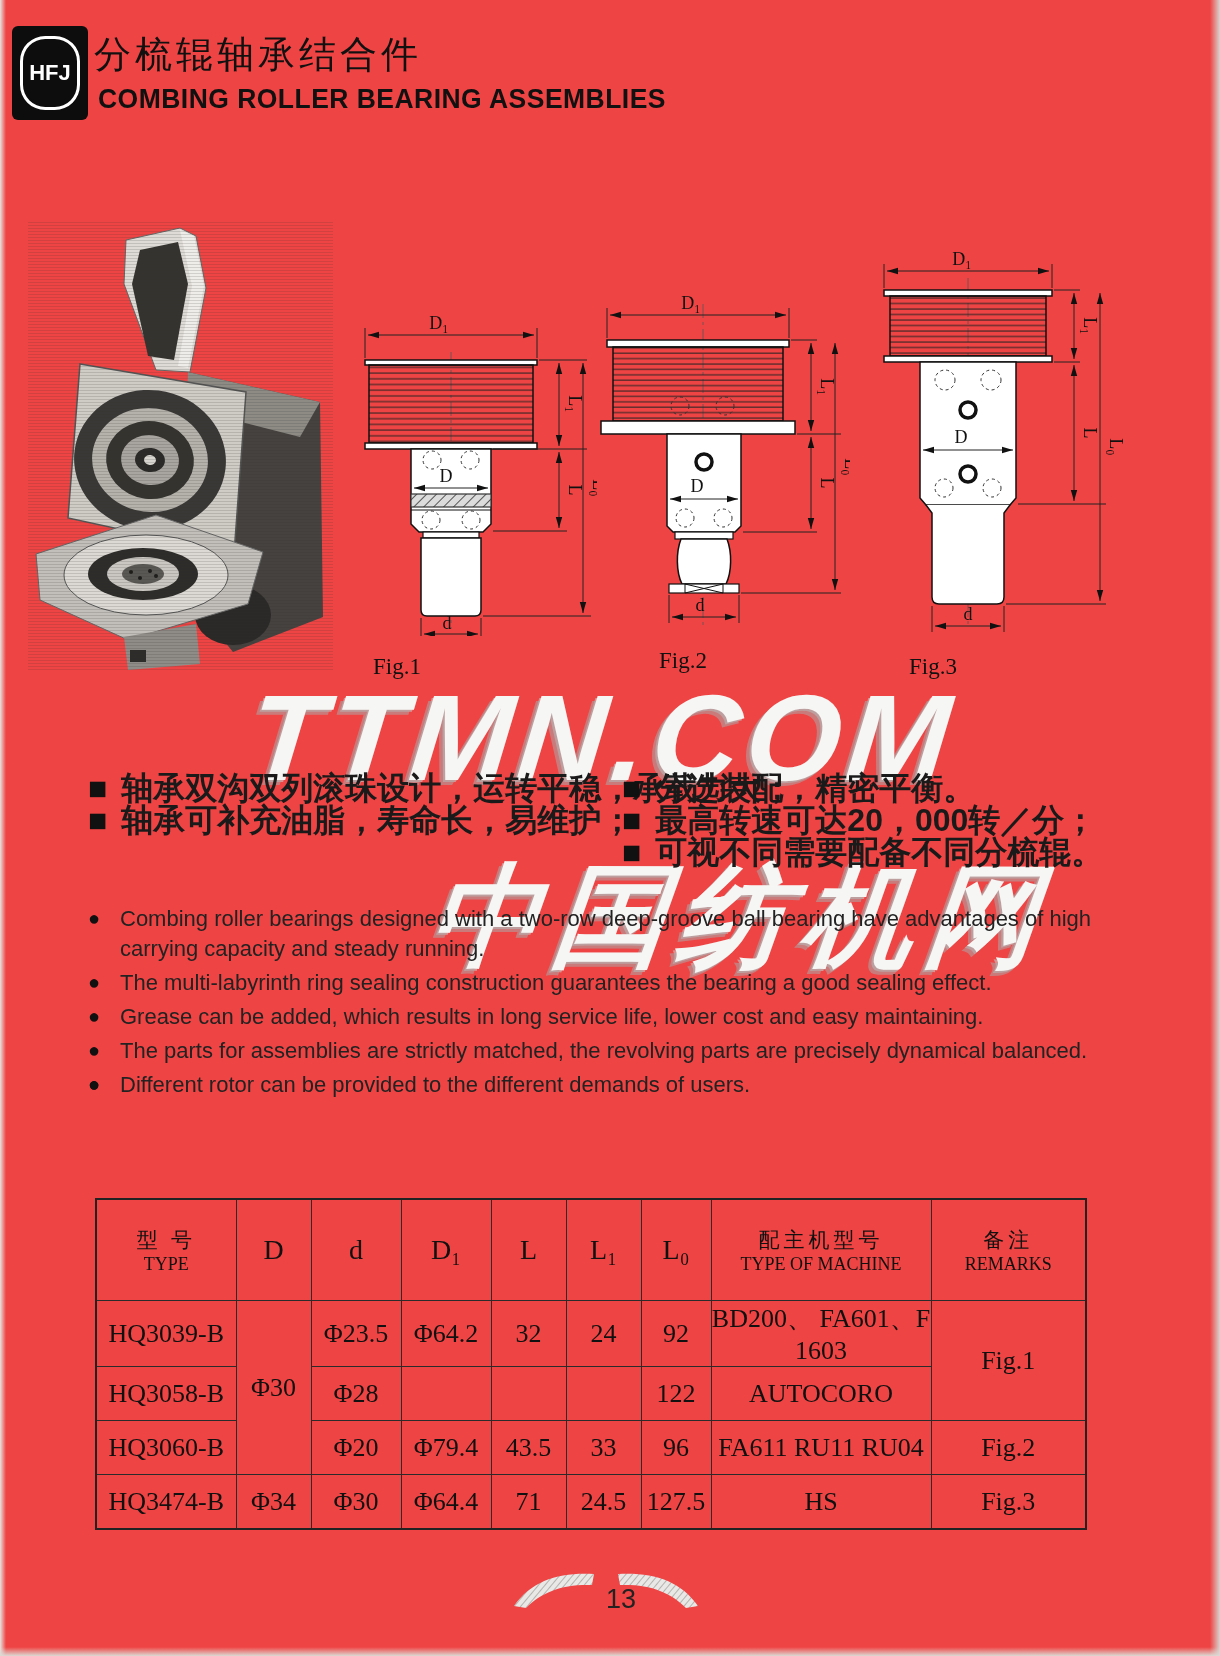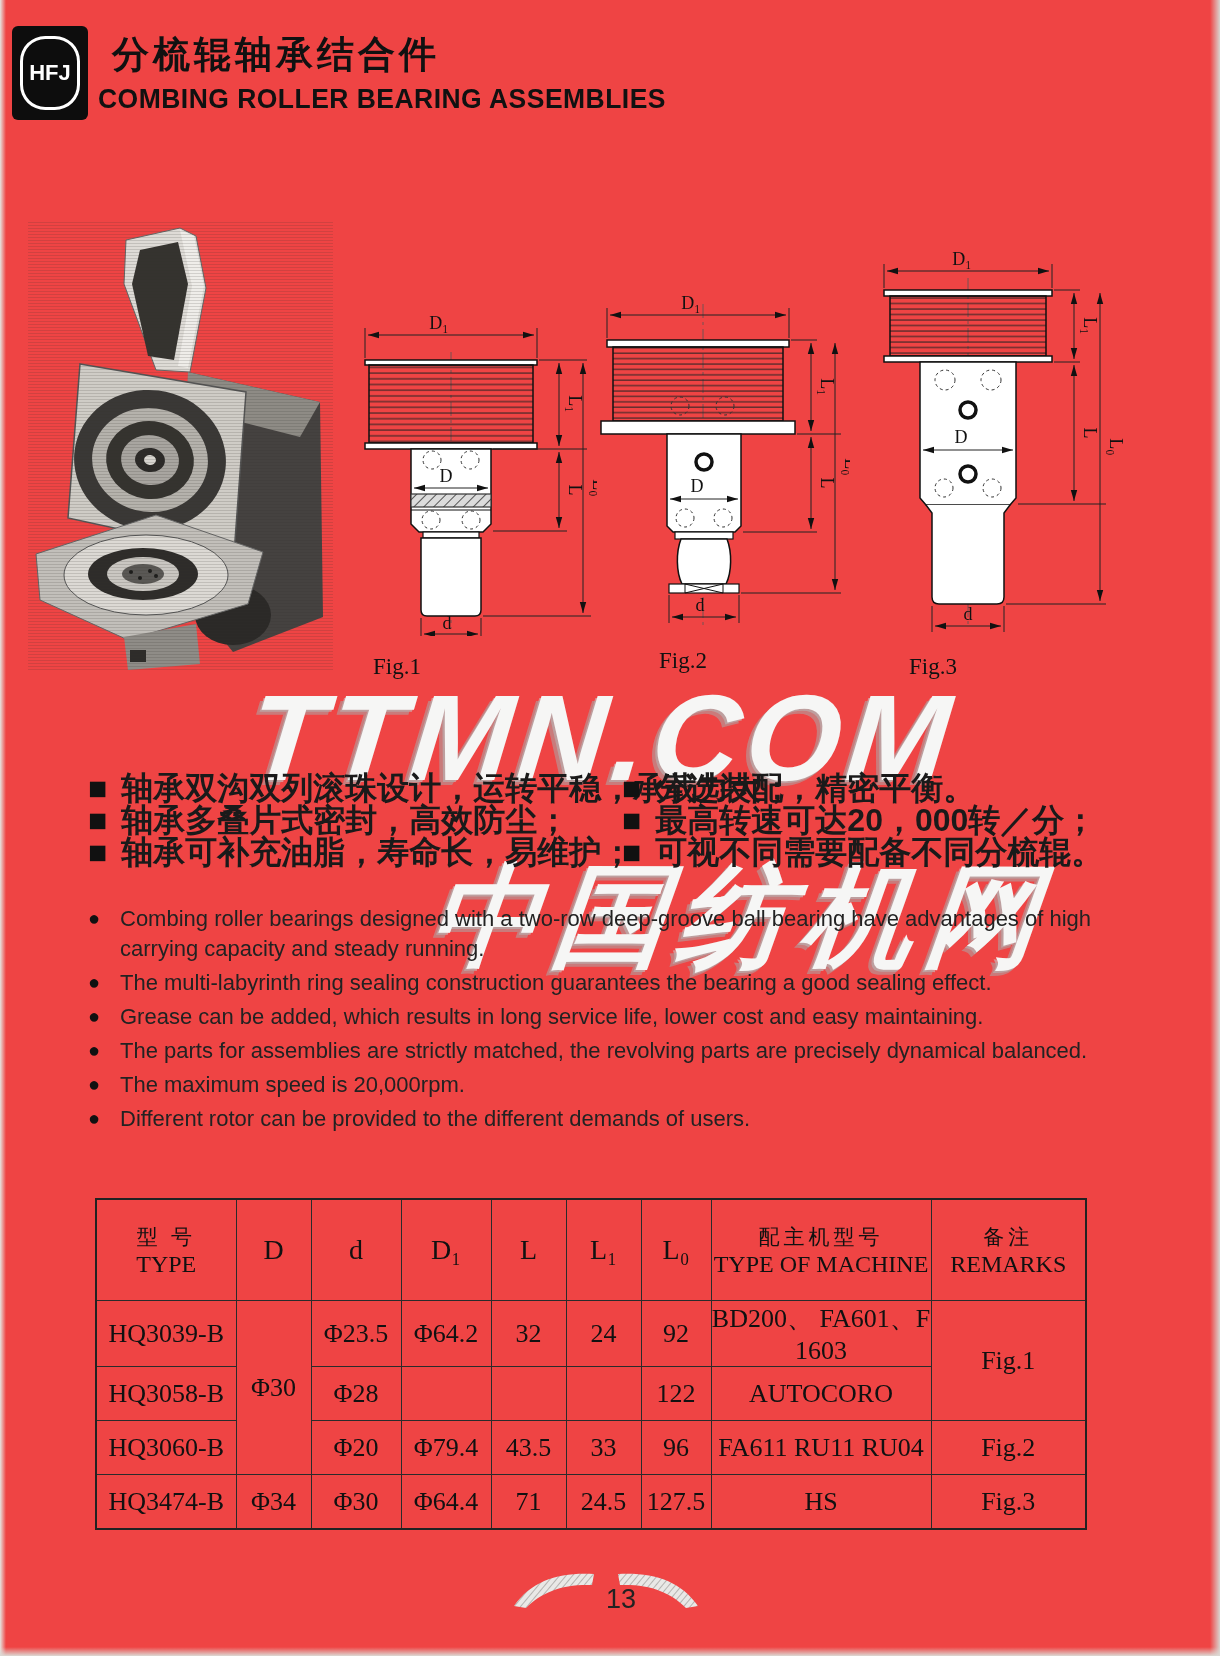--- a/index.html
+++ b/index.html
@@ -6,21 +6,21 @@
   .page{position:relative;width:1220px;height:1656px;background:#ef4444;overflow:hidden;
         font-family:"Liberation Sans",sans-serif;color:#1a1a1a;}
   .abs{position:absolute;}
 
   
   .logo{left:12px;top:26px;width:76px;height:94px;background:#0d0d0d;border-radius:6px;
         display:flex;align-items:center;justify-content:center;}
   .logo-barrel{width:54px;height:68px;border:3px solid #fff;border-radius:42% 42% 42% 42% / 34% 34% 34% 34%;
         display:flex;align-items:center;justify-content:center;}
   .logo-txt{color:#fff;font-weight:700;font-size:22px;letter-spacing:0px;font-family:"Liberation Sans",sans-serif;}
-  .title-zh{left:112px;top:30px;font-size:37px;font-weight:700;letter-spacing:4px;color:#111;}
+  .title-zh{left:94px;top:30px;font-size:37px;font-weight:400;letter-spacing:4px;color:#111;}
   .title-en{left:98px;top:84px;font-size:27px;font-weight:700;letter-spacing:0.5px;color:#111;transform:scaleX(.98);transform-origin:left;}
 
   
   .wm{color:#f6f6f5;font-weight:700;font-style:italic;white-space:nowrap;
       text-shadow:-5px 5px 0 rgba(170,170,170,.55), -2px 2px 0 rgba(200,200,200,.6);
       pointer-events:none;z-index:1;}
   .wm1{left:250px;top:668px;font-size:122px;letter-spacing:6px;transform:skewX(-6deg);}
   .wm2{left:430px;top:842px;font-size:112px;letter-spacing:12px;transform:skewX(-6deg);}
 
   .content{z-index:2;}
@@ -39,21 +39,21 @@
   .figcap{font-family:"Liberation Serif",serif;font-size:23px;color:#111;text-align:center;width:90px;z-index:2;}
 
   
   .spec{left:95px;top:1198px;border-collapse:collapse;table-layout:fixed;width:990px;
         font-family:"Liberation Serif",serif;z-index:2;background:transparent;}
   .spec td{border:1.6px solid #2b2b2b;text-align:center;vertical-align:middle;padding:0;color:#111;}
   .spec{border:2.5px solid #222;}
   .hrow td{height:100px;}
   .drow td{height:53px;font-size:26px;}
   .h-zh{font-size:21px;font-weight:400;font-family:"Liberation Serif",serif;letter-spacing:4px;}
-  .h-en{font-size:24px;letter-spacing:0px;}
+  .h-en{font-size:18px;letter-spacing:0px;}
   .h-dim{font-size:28px;}
   .m0{font-size:20px;letter-spacing:0;}
   .m1{font-size:24px;margin-top:19px;}
   .remark-cell{font-size:25px;}
 
   
   .pgnum{left:576px;top:1584px;width:60px;text-align:right;font-size:27px;color:#222;z-index:3;}
   .edge-r{right:0;top:0;width:10px;height:100%;background:linear-gradient(to left,#d8d5d0,rgba(216,213,208,0));z-index:4;}
   .edge-l{left:0;top:0;width:6px;height:100%;background:linear-gradient(to right,#e6e4e0,rgba(230,228,224,0));z-index:4;}
   .edge-b{left:0;bottom:0;width:100%;height:9px;background:linear-gradient(to top,#dcd9d4,rgba(220,217,212,0));z-index:4;}
@@ -247,35 +247,34 @@
     <line x1="258" y1="51" x2="258" y2="359" stroke="#222" stroke-width="1" marker-start="url(#a3)" marker-end="url(#a3)"></line>
     <text transform="rotate(90 268 205)" x="268" y="205" font-size="18" text-anchor="middle">L₀</text>
   </svg>
 
   <div class="abs figcap" style="left:352px;top:654px;">Fig.1</div>
   <div class="abs figcap" style="left:638px;top:648px;">Fig.2</div>
   <div class="abs figcap" style="left:888px;top:654px;">Fig.3</div>
 
   <div class="abs zh-list zh-left">
     <div class="zh-item"><span class="sq">■</span><span>轴承双沟双列滚珠设计，运转平稳，承载力大；</span></div>
-    <div class="zh-item"><span class="sq">■</span><span>轴承多叠片式密封，高效防尘；</span></div>
     <div class="zh-item"><span class="sq">■</span><span>轴承可补充油脂，寿命长，易维护；</span></div>
   </div>
   <div class="abs zh-list zh-right">
     <div class="zh-item"><span class="sq">■</span><span>分选装配，精密平衡。</span></div>
     <div class="zh-item"><span class="sq">■</span><span>最高转速可达20，000转／分；</span></div>
     <div class="zh-item"><span class="sq">■</span><span>可视不同需要配备不同分梳辊。</span></div>
   </div>
 
   <div class="abs en-list">
     <div class="en-item"><span class="dot">●</span><span>Combing roller bearings designed with a two-row deep-groove ball bearing have advantages of high carrying capacity and steady running.</span></div>
     <div class="en-item"><span class="dot">●</span><span>The multi-labyrinth ring sealing construction guarantees the bearing a good sealing effect.</span></div>
     <div class="en-item"><span class="dot">●</span><span>Grease can be added, which results in long service life, lower cost and easy maintaining.</span></div>
     <div class="en-item"><span class="dot">●</span><span>The parts for assemblies are strictly matched, the revolving parts are precisely dynamical balanced.</span></div>
-    <div class="en-item"><span class="dot">●</span><span>The maximum speed is 20,000rpm.</span></div>
+    <div class="en-item"><span class="dot">●</span></div>
     <div class="en-item"><span class="dot">●</span><span>Different rotor can be provided to the different demands of users.</span></div>
   </div>
 
   <table class="abs spec">
     <colgroup>
       <col style="width:140px">
         <col style="width:75px">
         <col style="width:90px">
         <col style="width:90px">
       <col style="width:75px">

